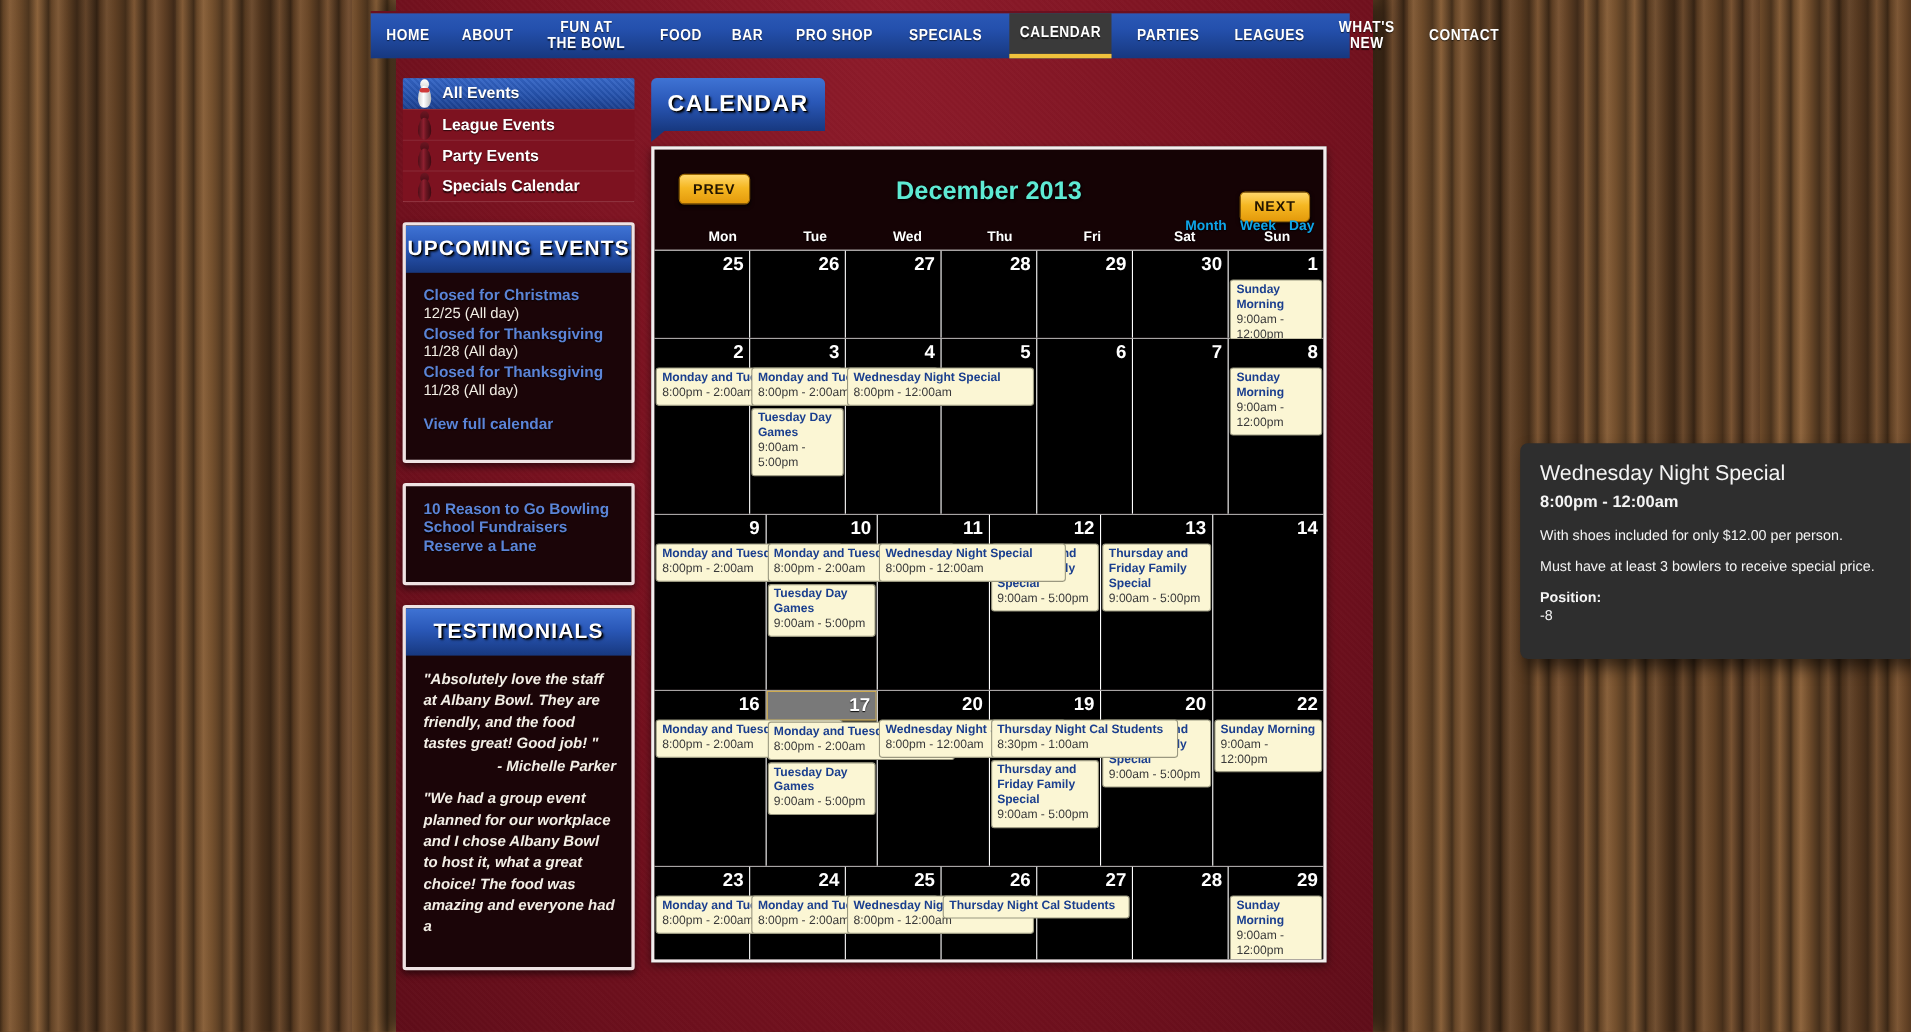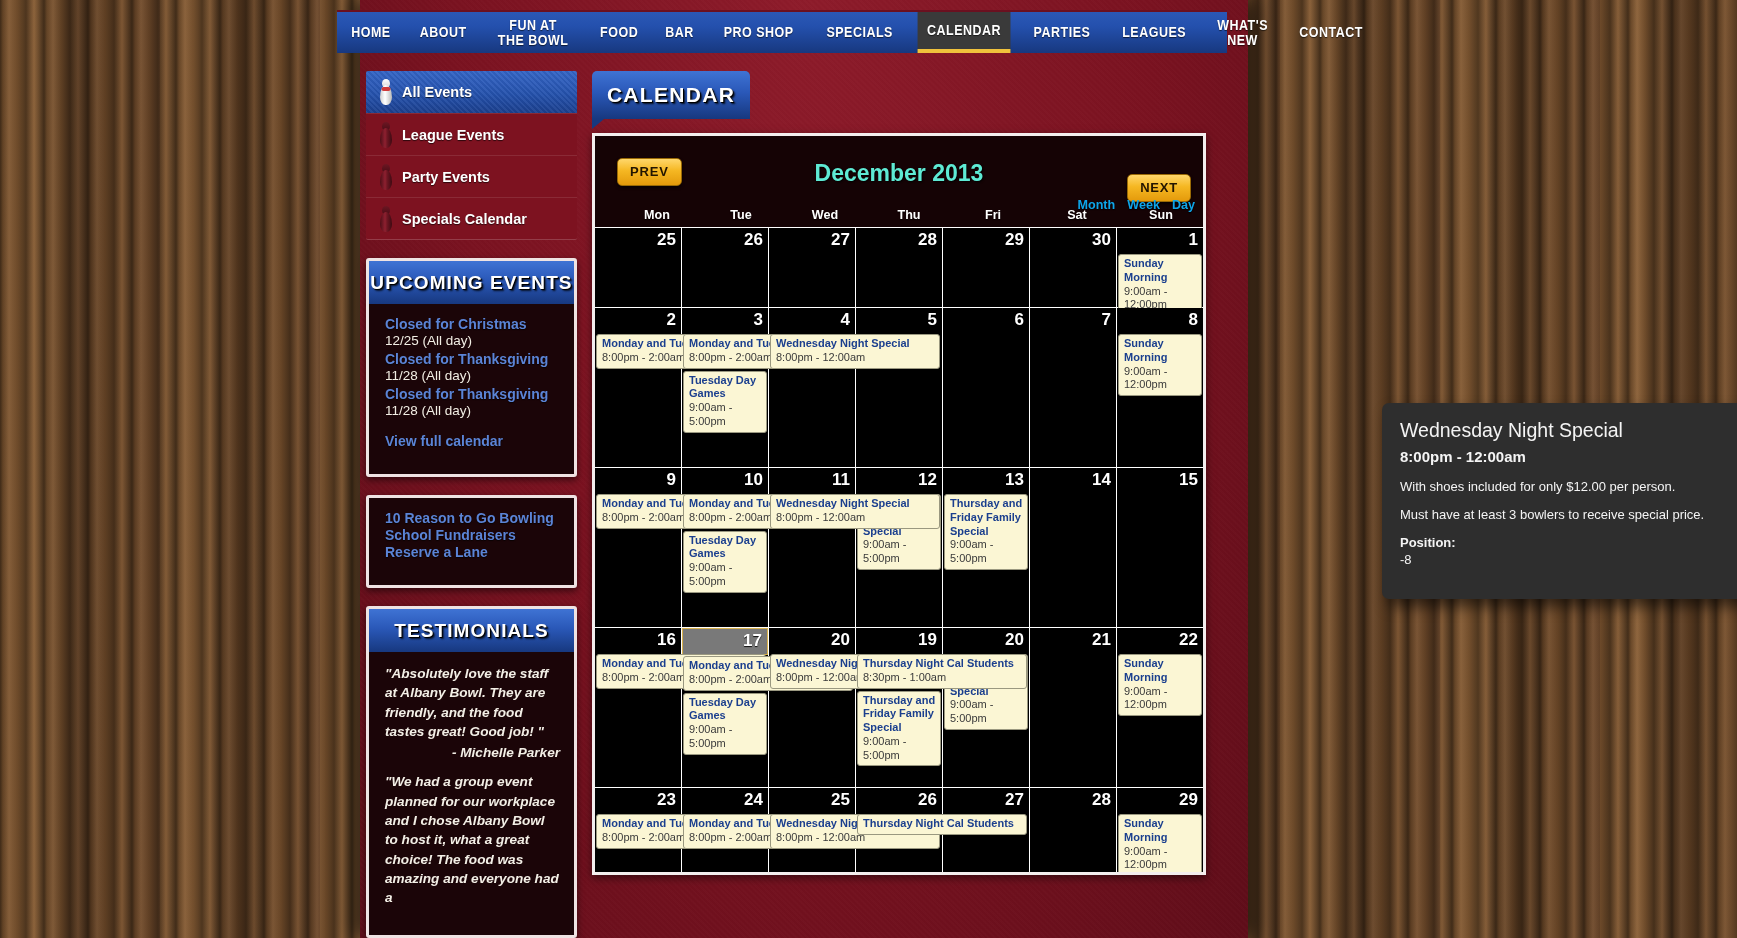--- a/index.html
+++ b/index.html
@@ -62,21 +62,21 @@
 
   
   #sidebar { position: absolute; left: 366px; top: 71px; width: 211px; }
 
   .eventnav {
     background: #7d1220; border-radius: 2px; overflow: hidden;
     border-bottom: 1px solid rgba(255,255,255,.18);
     margin-bottom: 18px;
   }
   .eventnav .row {
-    height: 42px; display: flex; align-items: center; gap: 10px;
+    height: 28px; display: flex; align-items: center; gap: 10px;
     padding-left: 14px; cursor: pointer;
   }
   .eventnav .row.sel {
     background: linear-gradient(180deg,#3465c6 0%,#2552ad 55%,#1b3f8e 100%);
     background-image:
       repeating-linear-gradient(45deg, rgba(255,255,255,.05) 0 2px, rgba(0,0,0,.05) 2px 4px),
       linear-gradient(180deg,#3465c6 0%,#2552ad 55%,#1b3f8e 100%);
   }
   .eventnav .row + .row { border-top: 1px solid rgba(255,255,255,.10); }
   .eventnav .lbl {
@@ -475,24 +475,20 @@
               <div class="ev">
                 <div class="t">Thursday and Friday Family Special</div>
                 <div class="h">9:00am - 5:00pm</div>
               </div>
             </div>
           </div>
           <div class="cell">
             <div class="daynum">14</div>
             <div class="evts"></div>
           </div>
-          <div class="cell">
-            <div class="daynum">15</div>
-            <div class="evts"></div>
-          </div>
         </div>
         <div class="wk" style="height: 160px;">
           <div class="cell">
             <div class="daynum">16</div>
             <div class="evts">
               <div class="ev wide" style="width: 170px;">
                 <div class="t">Monday and Tuesday Night</div>
                 <div class="h">8:00pm - 2:00am</div>
               </div>
             </div>
@@ -533,24 +529,20 @@
             </div>
           </div>
           <div class="cell">
             <div class="daynum">20</div>
             <div class="evts">
               <div class="ev">
                 <div class="t">Thursday and Friday Family Special</div>
                 <div class="h">9:00am - 5:00pm</div>
               </div>
             </div>
-          </div>
-          <div class="cell">
-            <div class="daynum">21</div>
-            <div class="evts"></div>
           </div>
           <div class="cell">
             <div class="daynum">22</div>
             <div class="evts">
               <div class="ev">
                 <div class="t">Sunday Morning</div>
                 <div class="h">9:00am - 12:00pm</div>
               </div>
             </div>
           </div>

